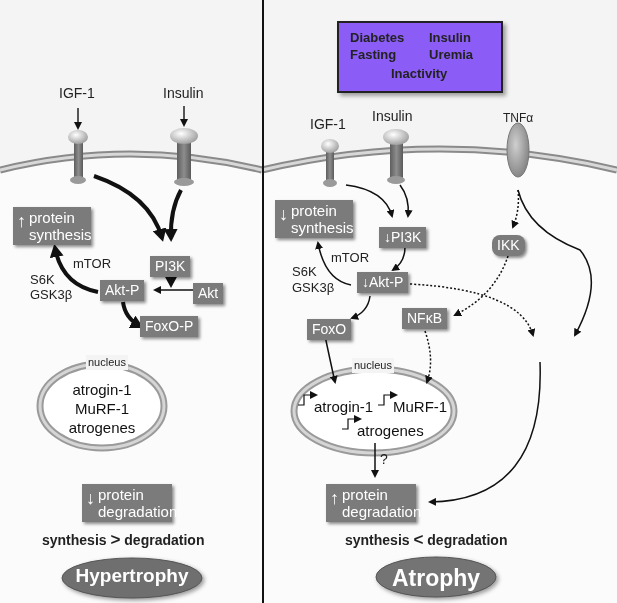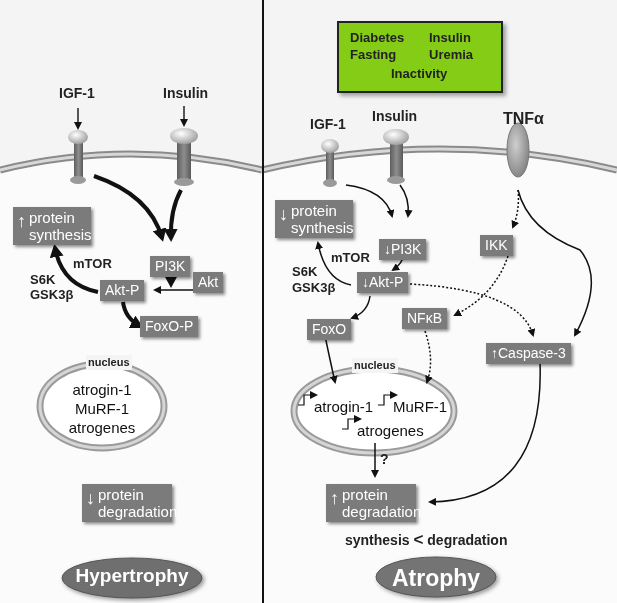--- a/index.html
+++ b/index.html
@@ -1,27 +1,27 @@
 <!DOCTYPE html>
 <html><head>
 <meta charset="utf-8">
 <style>
   html,body{margin:0;padding:0;background:#fff;}
   #stage{position:relative;width:617px;height:603px;overflow:hidden;background:#f4f4f4;font-family:"Liberation Sans",sans-serif;}
   svg{position:absolute;left:0;top:0;}
   .box{position:absolute;background:#7b7b7b;color:#fff;font-family:"Liberation Sans",sans-serif;font-size:15px;line-height:17px;padding:2px 5px;box-shadow:2px 2px 3px rgba(0,0,0,0.45);white-space:nowrap;}
   .box2{font-size:14px;line-height:15px;padding:3px 5px 3px 5px;}
   .arrowmark{display:inline-block;width:9px;text-align:center;font-size:13px;}
-  .lbl{position:absolute;color:#222;font-size:13px;line-height:15px;white-space:nowrap;font-weight:bold;}
+  .lbl{position:absolute;color:#222;font-size:13px;line-height:15px;white-space:nowrap;}
   .big{position:absolute;color:#222;font-size:14px;white-space:nowrap;}
   .bold{font-weight:bold;}
   .nuc-text{position:absolute;color:#111;font-size:15px;line-height:19px;text-align:center;}
   .gene{position:absolute;color:#111;font-size:15px;white-space:nowrap;}
   .outcome{position:absolute;color:#fff;font-weight:bold;text-align:center;}
-  .cond{position:absolute;left:337px;top:21px;width:162px;height:68px;border:2px solid #222;background:#84cc16;box-shadow:3px 3px 4px rgba(0,0,0,0.35);font-weight:bold;font-size:13px;color:#222;}
+  .cond{position:absolute;left:337px;top:21px;width:162px;height:68px;border:2px solid #222;background:#8b5cf6;box-shadow:3px 3px 4px rgba(0,0,0,0.35);font-weight:bold;font-size:13px;color:#222;}
 </style>
 </head>
 <body>
 
 <div id="stage">
 
 <svg width="617" height="603" viewBox="0 0 617 603">
   <defs>
     <marker id="ah" markerWidth="8" markerHeight="8" refX="6" refY="4" orient="auto" markerUnits="userSpaceOnUse">
       <path d="M0,0 L8,4 L0,8 Z" fill="#111"></path>
@@ -124,66 +124,70 @@
 <div class="lbl" style="left:163px;top:86px;font-size:14px;">Insulin</div>
 
 <div class="box" style="left:13px;top:207px;width:68px;">
   <span class="arrowmark" style="position:absolute;left:4px;top:6px;font-size:18px;">↑</span>
   <div style="padding-left:11px;">protein</div>
   <div style="padding-left:11px;">synthesis</div>
 </div>
 
 <div class="box box2" style="left:150px;top:256px;">PI3K</div>
 <div class="box box2" style="left:100px;top:280px;">Akt-P</div>
-<div class="box box2" style="left:193px;top:272px;">Akt</div>
+<div class="box box2" style="left:193px;top:283px;">Akt</div>
 <div class="box box2" style="left:140px;top:316px;">FoxO-P</div>
 
 <div class="lbl" style="left:73px;top:256px;">mTOR</div>
 <div class="lbl" style="left:30px;top:272px;">S6K</div>
 <div class="lbl" style="left:30px;top:287px;">GSK3β</div>
 
 <div class="lbl" style="left:86px;top:355px;font-size:11px;background:#f4f4f4;padding:0 2px;">nucleus</div>
 <div class="nuc-text" style="left:52px;top:380px;width:100px;">
   <div>atrogin-1</div>
   <div>MuRF-1</div>
   <div>atrogenes</div>
 </div>
 
 <div class="box" style="left:82px;top:484px;width:80px;">
   <span class="arrowmark" style="position:absolute;left:4px;top:6px;font-size:18px;">↓</span>
   <div style="padding-left:11px;">protein</div>
   <div style="padding-left:11px;">degradation</div>
 </div>
 
+<div class="big bold" style="left:42px;top:530px;">
+  <span>synthesis</span>
+  <span style="font-size:17px;">&gt;</span>
+  <span>degradation</span>
+</div>
 <div class="outcome" style="left:62px;top:565px;width:140px;font-size:19px;">Hypertrophy</div>
 
 <div class="cond">
   <div style="position:absolute;left:11px;top:7px;">Diabetes</div>
   <div style="position:absolute;left:90px;top:7px;">Insulin</div>
   <div style="position:absolute;left:11px;top:24px;">Fasting</div>
   <div style="position:absolute;left:90px;top:24px;">Uremia</div>
   <div style="position:absolute;left:52px;top:43px;">Inactivity</div>
 </div>
 
 <div class="lbl" style="left:310px;top:117px;font-size:14px;">IGF-1</div>
 <div class="lbl" style="left:372px;top:109px;font-size:14px;">Insulin</div>
-<div class="lbl" style="left:503px;top:111px;font-size:16px;">TNFα</div>
+<div class="lbl" style="left:503px;top:111px;font-size:12px;">TNFα</div>
 
 <div class="box" style="left:275px;top:200px;width:68px;">
   <span class="arrowmark" style="position:absolute;left:4px;top:6px;font-size:18px;">↓</span>
   <div style="padding-left:11px;">protein</div>
   <div style="padding-left:11px;">synthesis</div>
 </div>
 
-<div class="box box2" style="left:379px;top:239px;">↓PI3K</div>
+<div class="box box2" style="left:379px;top:227px;">↓PI3K</div>
 <div class="box box2" style="left:357px;top:272px;">↓Akt-P</div>
 <div class="box box2" style="left:307px;top:308px;margin-top:11px;">FoxO</div>
-<div class="box box2" style="left:480px;top:235px;">IKK</div>
+<div class="box box2" style="left:492px;top:235px;border-radius:8px;">IKK</div>
 <div class="box box2" style="left:402px;top:308px;">NFκB</div>
-<div class="box box2" style="left:486px;top:343px;">↑Caspase-3</div>
 
 <div class="lbl" style="left:331px;top:250px;">mTOR</div>
 <div class="lbl" style="left:292px;top:264px;">S6K</div>
 <div class="lbl" style="left:292px;top:280px;">GSK3β</div>
 
 <div class="lbl" style="left:352px;top:358px;font-size:11px;background:#f4f4f4;padding:0 2px;">nucleus</div>
 <div class="gene" style="left:314px;top:398px;">atrogin-1</div>
 <div class="gene" style="left:393px;top:398px;">MuRF-1</div>
 <div class="gene" style="left:357px;top:422px;">atrogenes</div>
 <div class="lbl" style="left:380px;top:452px;font-size:14px;">?</div>

